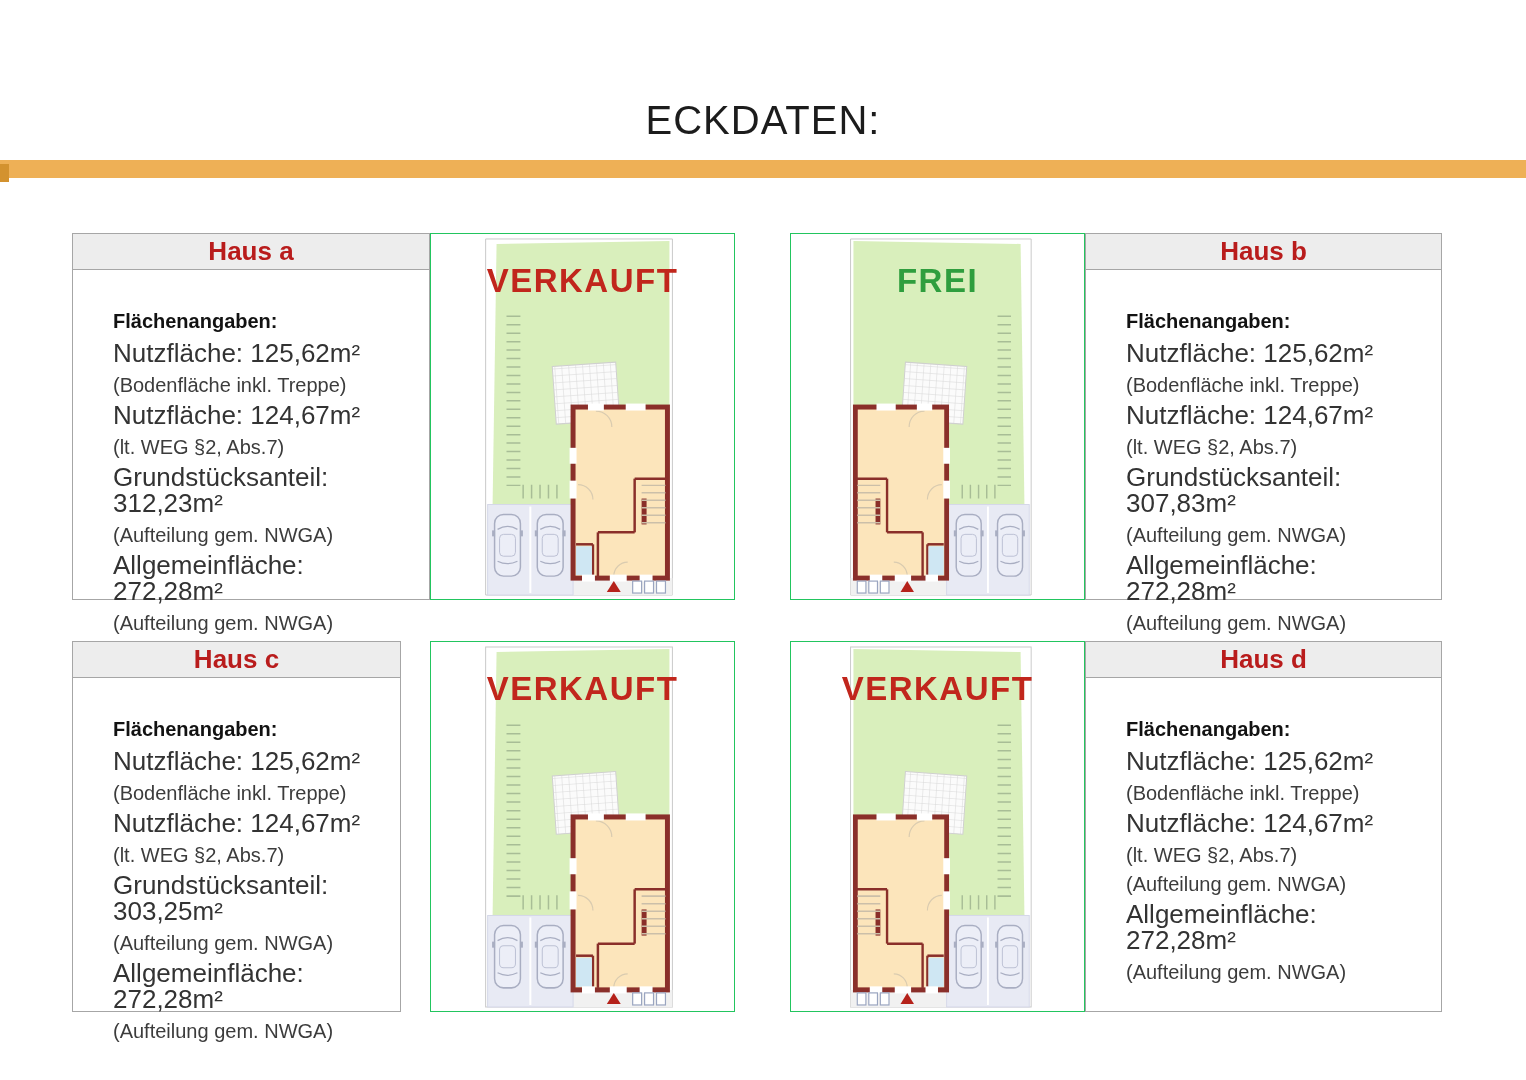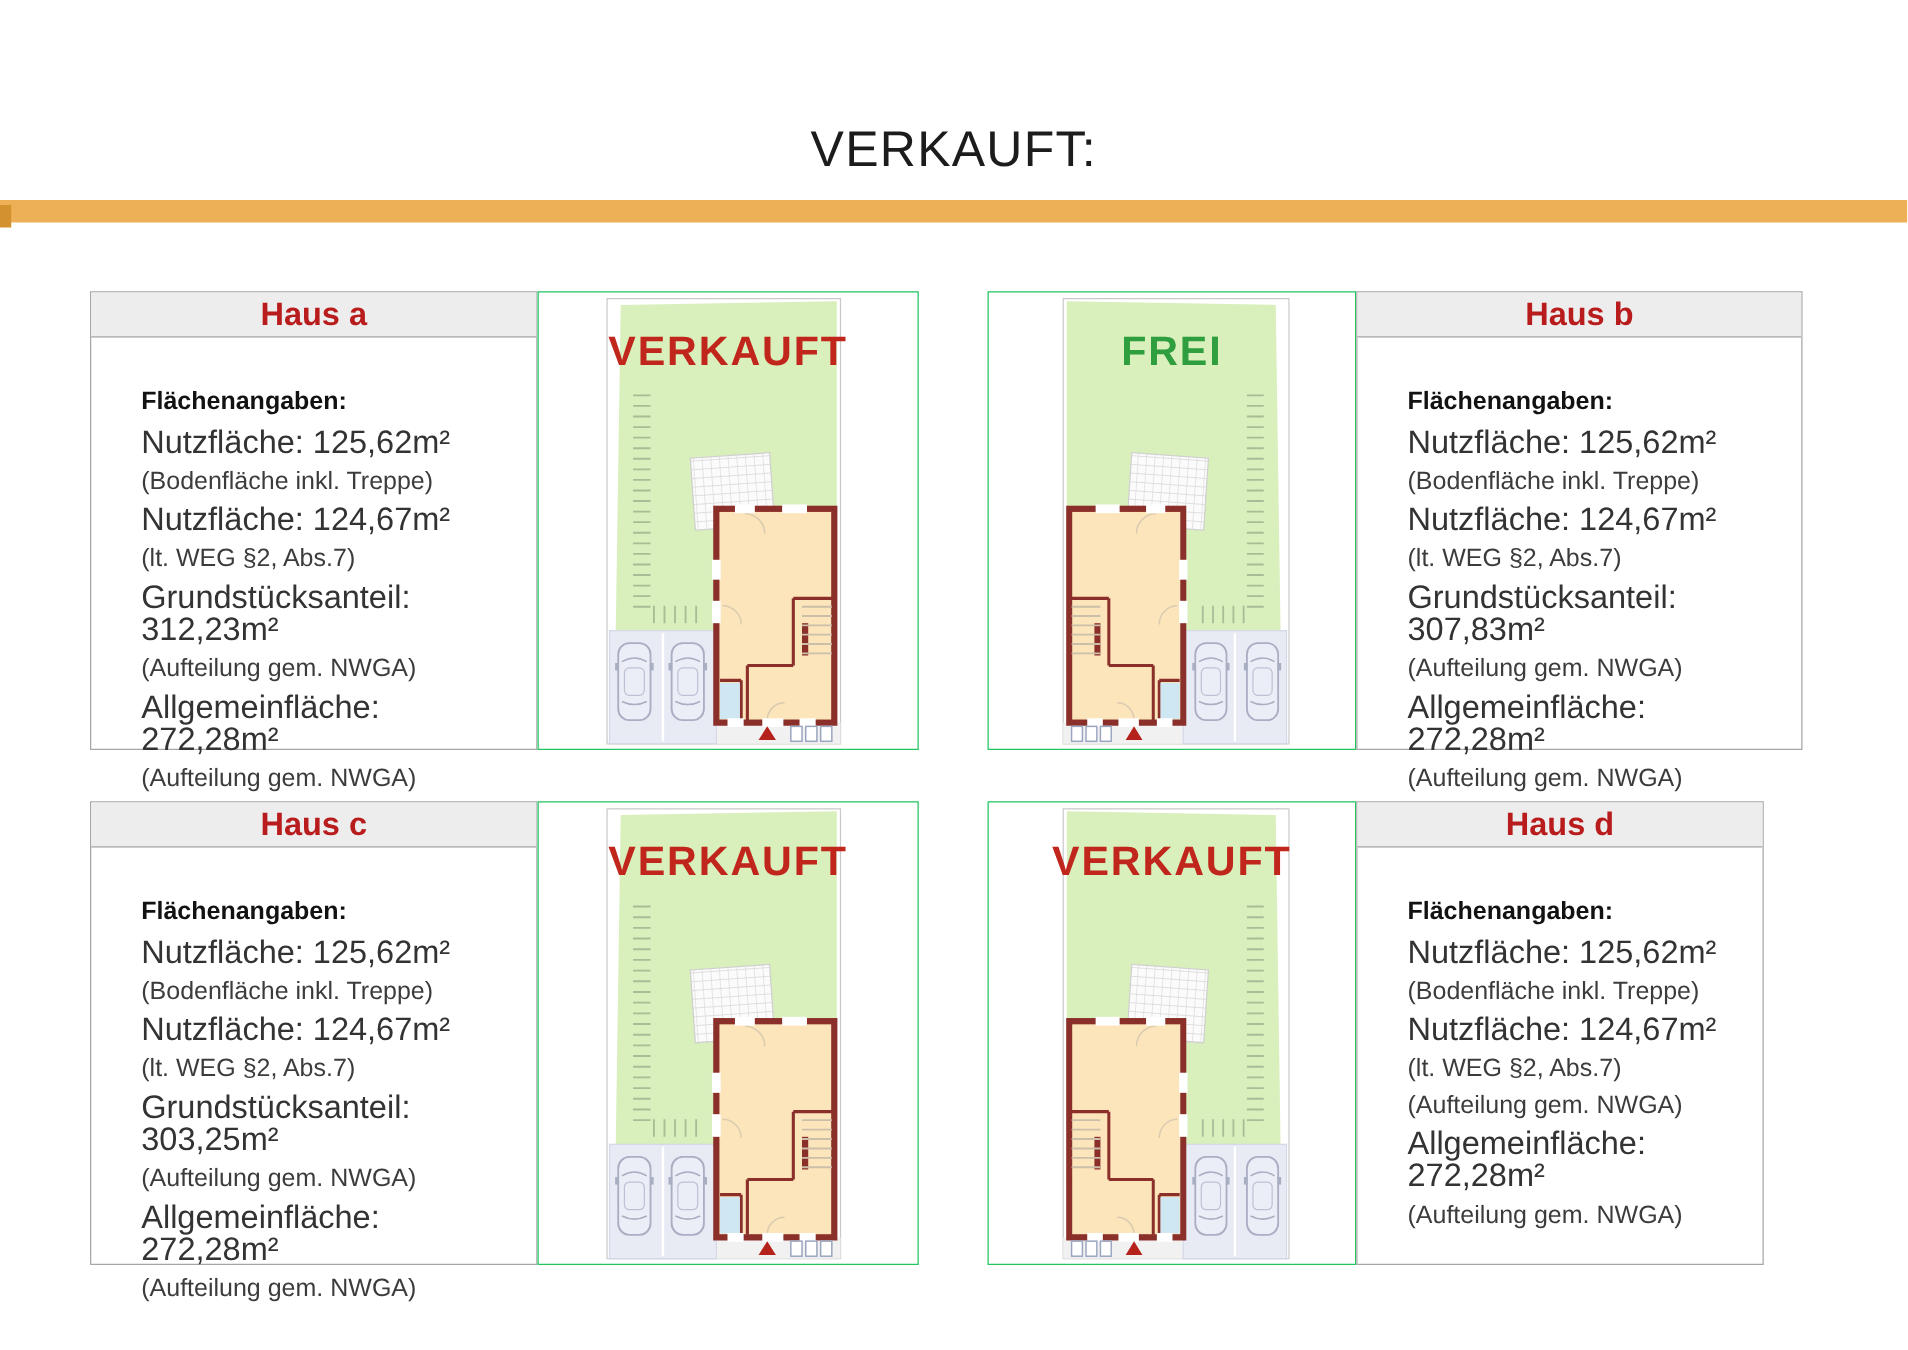--- a/index.html
+++ b/index.html
@@ -108,21 +108,21 @@
 
         <g fill="#ffffff" stroke="#9aa5c0" stroke-width="1.2">
           <rect x="203" y="349" width="9" height="12"></rect>
           <rect x="215" y="349" width="9" height="12"></rect>
           <rect x="227" y="349" width="9" height="12"></rect>
         </g>
       </g>
     </defs>
   </svg>
 
-  <div class="doc-title">VERKAUFT:</div>
+  <div class="doc-title">ECKDATEN:</div>
   <div class="accent-bar"></div>
   <div class="accent-notch"></div>
 
   <div class="panel text-panel" style="left:72px;top:233px;width:358px;height:367px">
     <div class="panel-header">Haus a</div>
     <div class="panel-body">
       <div class="area-heading">Flächenangaben:</div>
       <div class="area-value">Nutzfläche: 125,62m²</div>
       <div class="area-note">(Bodenfläche inkl. Treppe)</div>
       <div class="area-value">Nutzfläche: 124,67m²</div>
@@ -155,21 +155,21 @@
       <div class="area-value">Nutzfläche: 124,67m²</div>
       <div class="area-note">(lt. WEG §2, Abs.7)</div>
       <div class="area-value">Grundstücksanteil: 307,83m²</div>
       <div class="area-note">(Aufteilung gem. NWGA)</div>
       <div class="area-value">Allgemeinfläche: 272,28m²</div>
       <div class="area-note">(Aufteilung gem. NWGA)</div>
       <div class="price">KP: 399.000 €</div>
     </div>
   </div>
 
-  <div class="panel text-panel" style="left:72px;top:641px;width:358px;height:371px">
+  <div class="panel text-panel" style="left:72px;top:641px;width:329px;height:371px">
     <div class="panel-header">Haus c</div>
     <div class="panel-body">
       <div class="area-heading">Flächenangaben:</div>
       <div class="area-value">Nutzfläche: 125,62m²</div>
       <div class="area-note">(Bodenfläche inkl. Treppe)</div>
       <div class="area-value">Nutzfläche: 124,67m²</div>
       <div class="area-note">(lt. WEG §2, Abs.7)</div>
       <div class="area-value">Grundstücksanteil: 303,25m²</div>
       <div class="area-note">(Aufteilung gem. NWGA)</div>
       <div class="area-value">Allgemeinfläche: 272,28m²</div>
@@ -182,21 +182,21 @@
     </svg>
     <div class="status status-sold">VERKAUFT</div>
   </div>
 
   <div class="panel plan-panel" style="left:790px;top:641px;width:295px;height:371px">
     <svg class="plan" viewBox="0 0 305 367" preserveAspectRatio="none">
       <use href="#site-plan" transform="translate(305,0) scale(-1,1)"></use>
     </svg>
     <div class="status status-sold">VERKAUFT</div>
   </div>
-  <div class="panel text-panel" style="left:1085px;top:641px;width:326px;height:371px">
+  <div class="panel text-panel" style="left:1085px;top:641px;width:357px;height:371px">
     <div class="panel-header">Haus d</div>
     <div class="panel-body">
       <div class="area-heading">Flächenangaben:</div>
       <div class="area-value">Nutzfläche: 125,62m²</div>
       <div class="area-note">(Bodenfläche inkl. Treppe)</div>
       <div class="area-value">Nutzfläche: 124,67m²</div>
       <div class="area-note">(lt. WEG §2, Abs.7)</div>
       <div class="area-note">(Aufteilung gem. NWGA)</div>
       <div class="area-value">Allgemeinfläche: 272,28m²</div>
       <div class="area-note">(Aufteilung gem. NWGA)</div>

